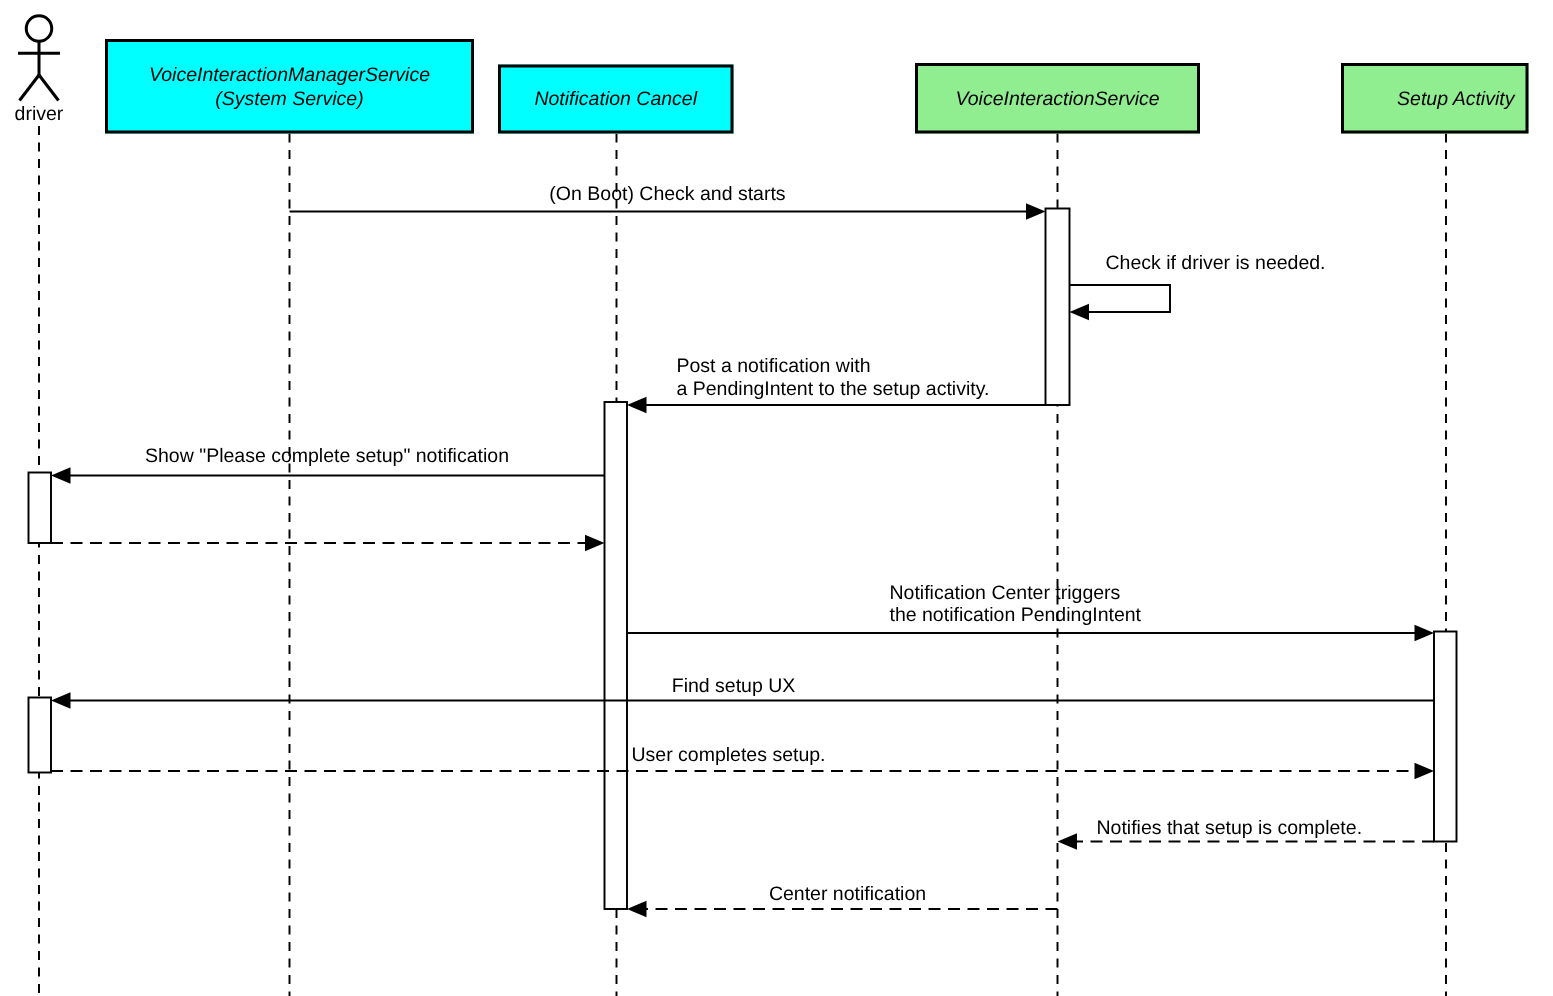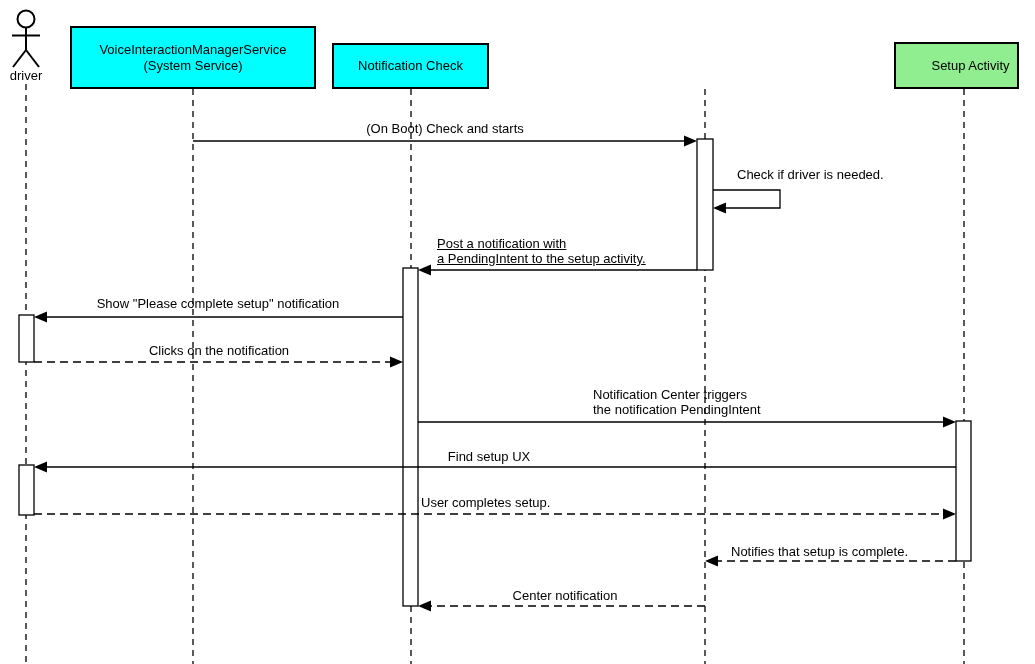--- a/index.html
+++ b/index.html
@@ -27,20 +27,21 @@
     position: absolute;
     box-sizing: border-box;
     border: 2px solid #000;
     display: flex;
     align-items: center;
     justify-content: center;
     text-align: center;
     font-size: 13px;
     line-height: 16px;
     white-space: pre-line;
+    font-style: italic;
   }
 
   
   .msg {
     position: absolute;
     font-size: 13px;
     line-height: 15px;
     white-space: pre-line;
   }
   .center { text-align: center; }
@@ -127,35 +128,35 @@
       <line class="msgline dash" x1="705" y1="606" x2="430" y2="606"></line>
       <polygon class="head" points="418,606 431,600.5 431,611.5"></polygon>
     </g>
   </svg>
 
   <div class="actor-label" style="left:-24px; top:68px; width:100px;">driver</div>
 
   <div class="pbox" style="left: 70px; top: 26px; width: 246px; height: 63px; background-color: rgb(0, 255, 255);">VoiceInteractionManagerService
 (System Service)</div>
 
-  <div class="pbox" style="left: 332px; top: 43px; width: 157px; height: 46px; background-color: rgb(0, 255, 255);">Notification Check</div>
+  <div class="pbox" style="left: 332px; top: 43px; width: 157px; height: 46px; background-color: rgb(0, 255, 255);">Notification Cancel</div>
 
+  <div class="pbox" style="left: 610px; top: 42px; width: 190px; height: 47px; background-color: rgb(144, 238, 144);">VoiceInteractionService</div>
 
   <div class="pbox" style="left: 894px; top: 42px; width: 125px; height: 47px; background-color: rgb(144, 238, 144); padding-left: 28px;">Setup Activity</div>
 
   <div class="msg center" style="left:275px; top:121px; width:340px;">(On Boot) Check and starts</div>
 
   <div class="msg" style="left:737px; top:167px;">Check if driver is needed.</div>
 
-  <div class="msg" style="left:437px; top:236px;text-decoration:underline;">Post a notification with
+  <div class="msg" style="left:451px; top:236px;">Post a notification with
 a PendingIntent to the setup activity.</div>
 
   <div class="msg center" style="left:48px; top:296px; width:340px;">Show "Please complete setup" notification</div>
 
-  <div class="msg center" style="left:49px; top:343px; width:340px;">Clicks on the notification</div>
 
   <div class="msg" style="left:593px; top:387px;">Notification Center triggers
 the notification PendingIntent</div>
 
   <div class="msg center" style="left:319px; top:449px; width:340px;">Find setup UX</div>
 
   <div class="msg" style="left:421px; top:495px;">User completes setup.</div>
 
   <div class="msg" style="left:731px; top:544px;">Notifies that setup is complete.</div>
 

